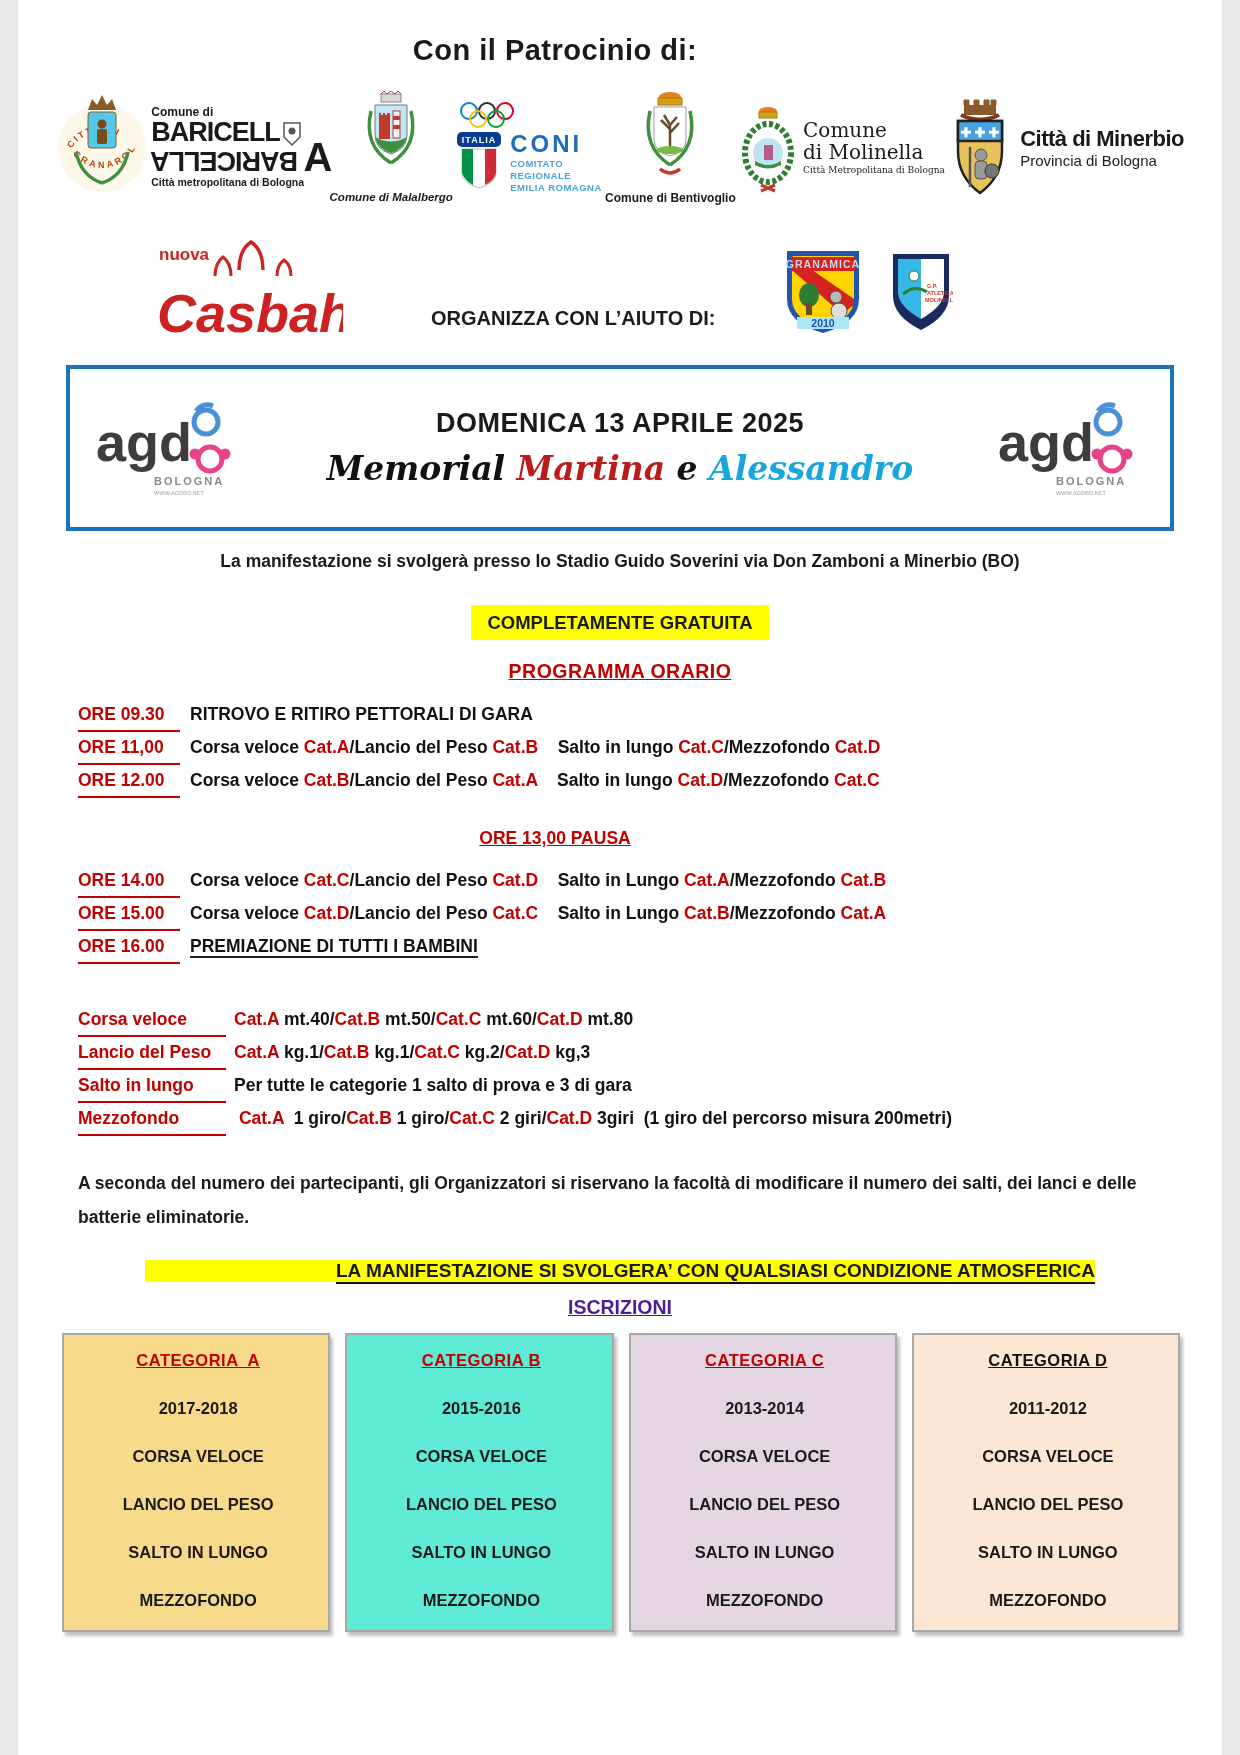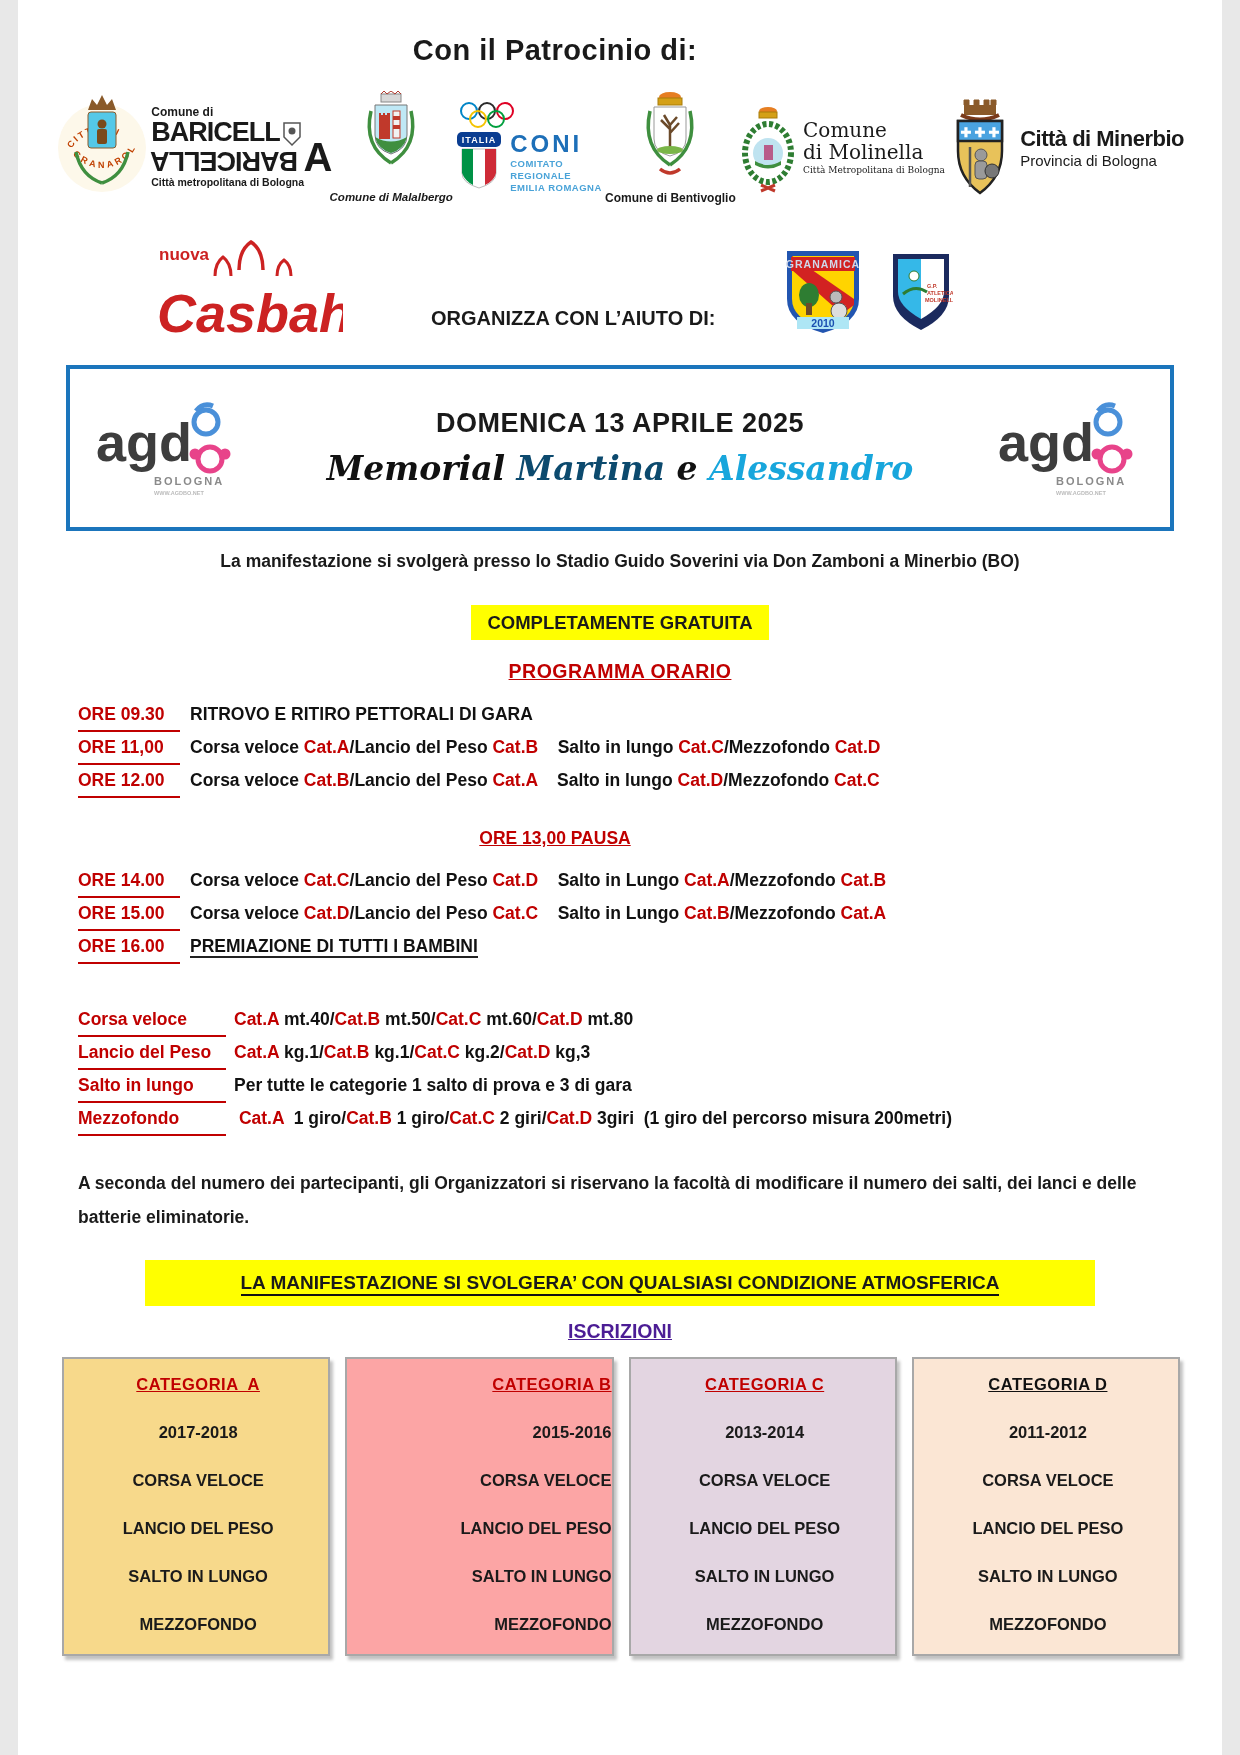--- a/index.html
+++ b/index.html
@@ -34,50 +34,50 @@
   .org-row{display:flex;align-items:center;margin:16px 0 0 135px;height:118px;}
   .org-text{font-size:20px;margin:52px 0 0 88px;}
   .org-shields{display:flex;align-items:center;gap:26px;margin-left:68px;}
   
   .event-box{margin:14px 48px 0 48px;border:4px solid #1b75bc;display:flex;align-items:center;
              justify-content:space-between;padding:20px 24px;height:118px;}
   .event-center{flex:1;text-align:center;}
   .event-date{font-size:27px;letter-spacing:.5px;}
   .event-memorial{font-family:"DejaVu Serif",serif;font-style:italic;font-weight:700;font-size:33px;margin-top:10px;white-space:pre-wrap;}
   .seg-mk{color:#111;}
-  .seg-mp{color:#0c4a6e;font-style:italic;}
+  .seg-mp{color:#b91c1c;font-style:italic;}
   .seg-mbl{color:#18a6dc;}
   
   .intro{margin-top:20px;text-align:center;font-size:17.5px;line-height:32px;}
   .venue{margin-top:20px;text-align:center;font-size:17.5px;}
   .gratuita{margin-top:40px;text-align:center;}
   .gratuita span{background:#ffff00;padding:7px 16px;font-size:18.5px;}
   .programma-title{margin:26px 0 0 0;text-align:center;font-size:19.5px;color:#c00000;
                    text-decoration:underline;letter-spacing:.5px;}
   
   .sched{margin:16px 0 0 60px;font-size:17.5px;}
   .segline{line-height:31px;white-space:pre-wrap;}
   .seg-t{color:#c00000;display:inline-block;min-width:102px;border-bottom:2px solid #c00000;margin-right:10px;}
   .seg-lbl{color:#c00000;display:inline-block;min-width:148px;border-bottom:2px solid #c00000;margin-right:8px;}
   .seg-b{color:#111;}
   .seg-r{color:#c00000;}
   .seg-bu{color:#111;border-bottom:2.5px solid #222;}
   .pausa{margin:30px 130px 8px 0;text-align:center;font-size:17.5px;color:#c00000;text-decoration:underline;}
   .specs{margin:40px 0 0 60px;font-size:17.5px;}
   
   .note{margin:30px 55px 0 60px;font-size:17.5px;line-height:34px;}
-  .banner{margin:26px auto 0 auto;width:950px;background:#ffff00;text-align:center;padding:12px 0;font-size:19px;}
+  .banner{margin:26px auto 0 auto;width:950px;background:#ffff00;text-align:right;padding:0 0;font-size:19px;}
   .banner span{border-bottom:2.5px solid #111;padding-bottom:1px;}
   .iscrizioni-title{margin:14px 0 0 0;text-align:center;font-size:19.5px;color:#4c1d95;text-decoration:underline;}
   
   .cards-row{display:flex;gap:15px;margin:14px 42px 0 44px;}
   .cat-card{flex:1;border:2px solid #a8a8a8;box-shadow:3px 4px 3px #c2c2c2;text-align:center;
             padding:16px 0 20px 4px;font-size:16.5px;}
   .cat-a{background:#f7d98b;}
-  .cat-b{background:#fca5a5;text-align:right;}
+  .cat-b{background:#5eead4;}
   .cat-c{background:#e3d5e1;}
   .cat-d{background:#fbe6d4;}
   .cat-header{color:#c00000;text-decoration:underline;white-space:pre;letter-spacing:.5px;}
   .cat-d .cat-header{color:#111;}
   .cat-line{margin-top:29px;}
   svg text{font-family:"Liberation Sans",sans-serif;}
 </style>
 </head>
 <body>
 

